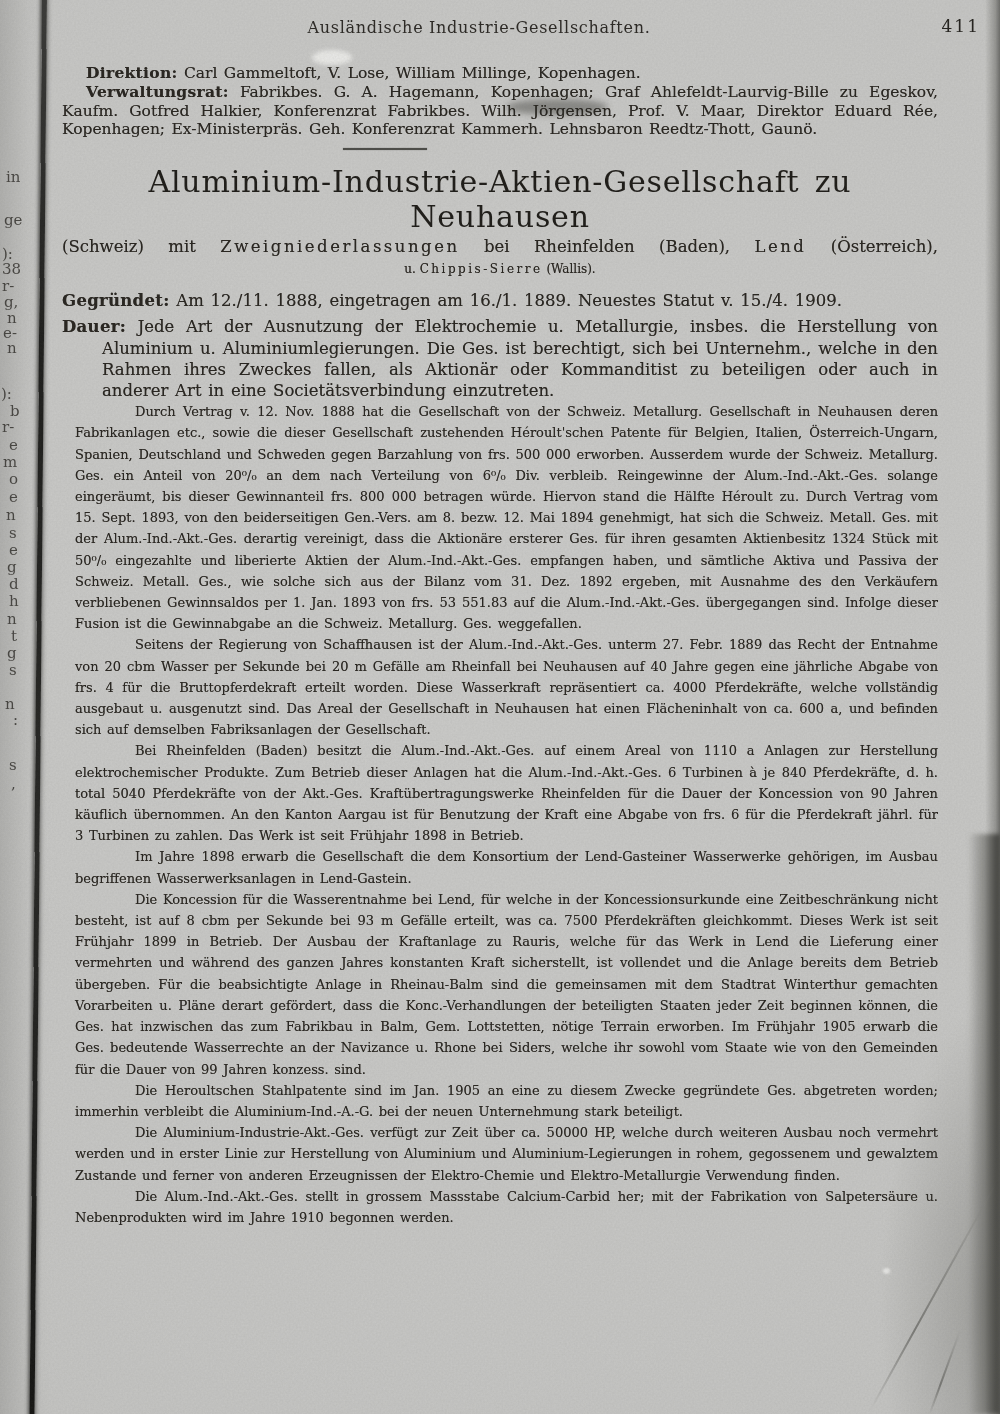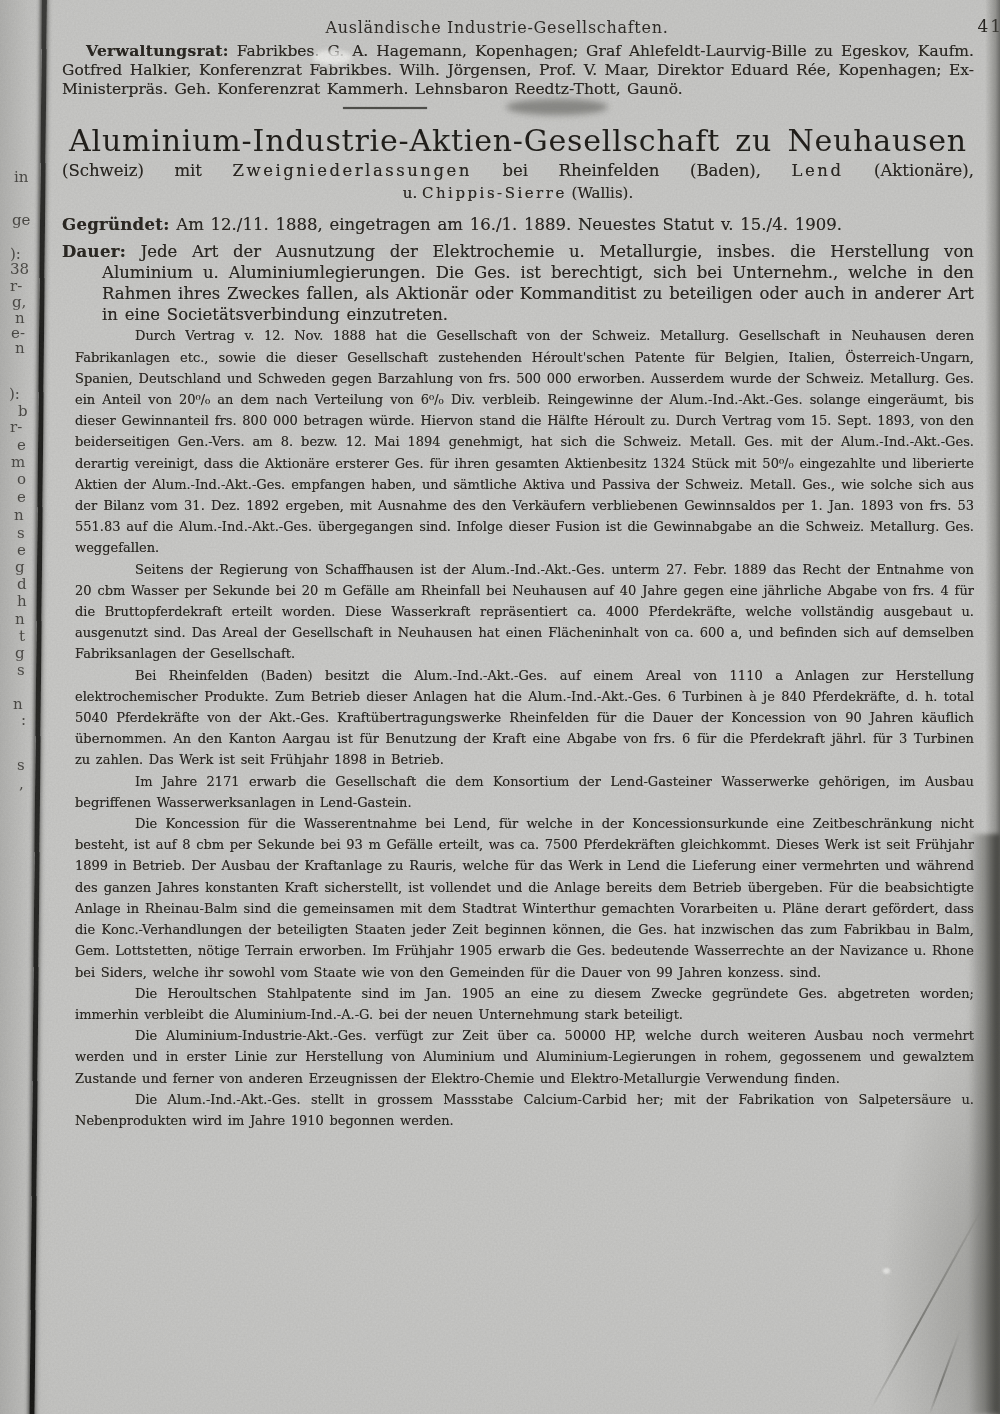--- a/index.html
+++ b/index.html
@@ -28,37 +28,37 @@
   .scratch.s1 { width:258px; left:804px; top:1296px; transform:rotate(-61deg); }
   .scratch.s2 { width:90px;  left:900px; top:1371px; transform:rotate(-70deg); }
   .smudge-dark  { position:absolute; left:506px; top:99px;  width:102px; height:16px;
     background:rgba(35,33,30,.38); border-radius:50%; filter:blur(3px); }
   .smudge-light { position:absolute; left:312px; top:50px;  width:40px;  height:15px;
     background:rgba(242,242,240,.8); border-radius:50%; filter:blur(2px); }
   .speck { position:absolute; left:883px; top:1268px; width:7px; height:6px;
     background:#eaeae8; border-radius:50%; filter:blur(1px); }
   .noise { position:absolute; inset:0; width:100%; height:100%; opacity:.5; pointer-events:none; }
   
-  .frags { position:absolute; left:8px; top:0; width:30px; height:100%; }
+  .frags { position:absolute; left:0; top:0; width:30px; height:100%; }
   .frag  { position:absolute; font-size:15px; color:#34322e; opacity:.85; line-height:1; }
   
-  .content { position:absolute; left:0; top:0; width:1000px; height:1396px; padding:18px 26px 0 62px; }
+  .content { position:absolute; left:0; top:0; width:1000px; height:1396px; padding:18px 62px 0 62px; }
   .page-header { position:relative; text-align:center; padding-right:42px; height:24px; }
   .running-title { display:inline-block; font-size:16px; letter-spacing:.7px; color:#2b2824; }
   .page-number { position:absolute; right:-42px; top:-2px; font-size:17px; letter-spacing:2px; color:#23211d; }
   .top-para { margin:0; text-align:justify; text-indent:24px;
     font-size:15.5px; line-height:18.8px; word-spacing:1.5px; }
   .top-para.first { margin-top:22px; }
   .lbl { font-weight:bold; letter-spacing:.3px; }
   .divider { width:84px; height:2px; background:#4c4c48; box-shadow:0 0 1px #4c4c48;
     margin:9px 0 0 281px; }
   .article-title { margin:14px 0 2px 0; text-align:center; font-size:30px; font-weight:normal;
     letter-spacing:.8px; word-spacing:5px; color:#1d1b17; }
   .subtitle { margin:2px 0 0 0; font-size:16.5px; line-height:22px; text-align:justify; text-align-last:justify; }
-  .subtitle-l2 { margin:0 0 10px 0; font-size:15px; line-height:22px; text-align:center; }
+  .subtitle-l2 { margin:0 0 10px 0; font-size:12px; line-height:22px; text-align:center; }
   .sperr { letter-spacing:2.5px; }
   .hang-para { margin:5px 0 0 40px; text-indent:-40px; text-align:justify;
     font-size:16.5px; line-height:21.2px; word-spacing:1.5px; }
   .body-para { margin:0 0 0 13px; text-indent:60px; text-align:justify;
     font-size:13px; line-height:21.2px; word-spacing:1.5px; }
   .article-body p { text-shadow:0 0 .4px rgba(45,40,34,.55); }
   .top-para, .hang-para, .subtitle, .subtitle-l2 { text-shadow:0 0 .4px rgba(45,40,34,.55); }
 </style>
 </head>
 <body>
@@ -99,39 +99,40 @@
       <span class="frag" style="top: 758px; left: 9px;">s</span>
       <span class="frag" style="top: 777px; left: 11px;">,</span>
     </div>
 
   <div class="content">
     <div class="page-header">
       <span class="running-title">Ausländische Industrie-Gesellschaften.</span>
       <span class="page-number">411</span>
     </div>
 
+    <p class="top-para first"><span class="lbl">Direktion:</span><span> Carl Gammeltoft, V. Lose, William Millinge, Kopenhagen.</span></p>
 
     <p class="top-para"><span class="lbl">Verwaltungsrat:</span><span> Fabrikbes. G. A. Hagemann, Kopenhagen; Graf Ahlefeldt-Laurvig-Bille zu Egeskov, Kaufm. Gotfred Halkier, Konferenzrat Fabrikbes. Wilh. Jörgensen, Prof. V. Maar, Direktor Eduard Rée, Kopenhagen; Ex-Ministerpräs. Geh. Konferenzrat Kammerh. Lehnsbaron Reedtz-Thott, Gaunö.</span></p>
 
     <div class="divider"></div>
 
     <h1 class="article-title">Aluminium-Industrie-Aktien-Gesellschaft zu Neuhausen</h1>
 
-    <p class="subtitle"><span>(Schweiz) mit </span><span class="sperr">Zweigniederlassungen</span><span> bei Rheinfelden (Baden), </span><span class="sperr">Lend</span><span> (Aktionäre),</span></p>
+    <p class="subtitle"><span>(Schweiz) mit </span><span class="sperr">Zweigniederlassungen</span><span> bei Rheinfelden (Baden), </span><span class="sperr">Lend</span><span> (Österreich),</span></p>
     <p class="subtitle-l2"><span>u. </span><span class="sperr">Chippis-Sierre</span><span> (Wallis).</span></p>
 
     <p class="hang-para"><span class="lbl">Gegründet:</span><span> Am 12./11. 1888, eingetragen am 16./1. 1889.  Neuestes Statut v. 15./4. 1909.</span></p>
 
     <p class="hang-para"><span class="lbl">Dauer:</span><span> Jede Art der Ausnutzung der Elektrochemie u. Metallurgie, insbes. die Herstellung von Aluminium u. Aluminiumlegierungen. Die Ges. ist berechtigt, sich bei Unternehm., welche in den Rahmen ihres Zweckes fallen, als Aktionär oder Kommanditist zu beteiligen oder auch in anderer Art in eine Societätsverbindung einzutreten.</span></p>
 
     <div class="article-body" id="paragraphs">
         <p class="body-para">Durch Vertrag v. 12. Nov. 1888 hat die Gesellschaft von der Schweiz. Metallurg. Gesellschaft in Neuhausen deren Fabrikanlagen etc., sowie die dieser Gesellschaft zustehenden Héroult'schen Patente für Belgien, Italien, Österreich-Ungarn, Spanien, Deutschland und Schweden gegen Barzahlung von frs. 500 000 erworben.  Ausserdem wurde der Schweiz. Metallurg. Ges. ein Anteil von 20⁰/₀ an dem nach Verteilung von 6⁰/₀ Div. verbleib. Reingewinne der Alum.-Ind.-Akt.-Ges. solange eingeräumt, bis dieser Gewinnanteil frs. 800 000 betragen würde.  Hiervon stand die Hälfte Héroult zu. Durch Vertrag vom 15. Sept. 1893, von den beiderseitigen Gen.-Vers. am 8. bezw. 12. Mai 1894 genehmigt, hat sich die Schweiz. Metall. Ges. mit der Alum.-Ind.-Akt.-Ges. derartig vereinigt, dass die Aktionäre ersterer Ges. für ihren gesamten Aktienbesitz 1324 Stück mit 50⁰/₀ eingezahlte und liberierte Aktien der Alum.-Ind.-Akt.-Ges. empfangen haben, und sämtliche Aktiva und Passiva der Schweiz. Metall. Ges., wie solche sich aus der Bilanz vom 31. Dez. 1892 ergeben, mit Ausnahme des den Verkäufern verbliebenen Gewinnsaldos per 1. Jan. 1893 von frs. 53 551.83 auf die Alum.-Ind.-Akt.-Ges. übergegangen sind.  Infolge dieser Fusion ist die Gewinnabgabe an die Schweiz. Metallurg. Ges. weggefallen.</p>
         <p class="body-para">Seitens der Regierung von Schaffhausen ist der Alum.-Ind.-Akt.-Ges. unterm 27. Febr. 1889 das Recht der Entnahme von 20 cbm Wasser per Sekunde bei 20 m Gefälle am Rheinfall bei Neuhausen auf 40 Jahre gegen eine jährliche Abgabe von frs. 4 für die Bruttopferdekraft erteilt worden.  Diese Wasserkraft repräsentiert ca. 4000 Pferdekräfte, welche vollständig ausgebaut u. ausgenutzt sind.  Das Areal der Gesellschaft in Neuhausen hat einen Flächeninhalt von ca. 600 a, und befinden sich auf demselben Fabriksanlagen der Gesellschaft.</p>
         <p class="body-para">Bei Rheinfelden (Baden) besitzt die Alum.-Ind.-Akt.-Ges. auf einem Areal von 1110 a Anlagen zur Herstellung elektrochemischer Produkte.  Zum Betrieb dieser Anlagen hat die Alum.-Ind.-Akt.-Ges. 6 Turbinen à je 840 Pferdekräfte, d. h. total 5040 Pferdekräfte von der Akt.-Ges. Kraftübertragungswerke Rheinfelden für die Dauer der Koncession von 90 Jahren käuflich übernommen.  An den Kanton Aargau ist für Benutzung der Kraft eine Abgabe von frs. 6 für die Pferdekraft jährl. für 3 Turbinen zu zahlen. Das Werk ist seit Frühjahr 1898 in Betrieb.</p>
-        <p class="body-para">Im Jahre 2171 erwarb die Gesellschaft die dem Konsortium der Lend-Gasteiner Wasserwerke gehörigen, im Ausbau begriffenen Wasserwerksanlagen in Lend-Gastein.</p>
+        <p class="body-para">Im Jahre 1898 erwarb die Gesellschaft die dem Konsortium der Lend-Gasteiner Wasserwerke gehörigen, im Ausbau begriffenen Wasserwerksanlagen in Lend-Gastein.</p>
         <p class="body-para">Die Koncession für die Wasserentnahme bei Lend, für welche in der Koncessionsurkunde eine Zeitbeschränkung nicht besteht, ist auf 8 cbm per Sekunde bei 93 m Gefälle erteilt, was ca. 7500 Pferdekräften gleichkommt.  Dieses Werk ist seit Frühjahr 1899 in Betrieb.  Der Ausbau der Kraftanlage zu Rauris, welche für das Werk in Lend die Lieferung einer vermehrten und während des ganzen Jahres konstanten Kraft sicherstellt, ist vollendet und die Anlage bereits dem Betrieb übergeben.  Für die beabsichtigte Anlage in Rheinau-Balm sind die gemeinsamen mit dem Stadtrat Winterthur gemachten Vorarbeiten u. Pläne derart gefördert, dass die Konc.-Verhandlungen der beteiligten Staaten jeder Zeit beginnen können, die Ges. hat inzwischen das zum Fabrikbau in Balm, Gem. Lottstetten, nötige Terrain erworben.  Im Frühjahr 1905 erwarb die Ges. bedeutende Wasserrechte an der Navizance u. Rhone bei Siders, welche ihr sowohl vom Staate wie von den Gemeinden für die Dauer von 99 Jahren konzess. sind.</p>
         <p class="body-para">Die Heroultschen Stahlpatente sind im Jan. 1905 an eine zu diesem Zwecke gegründete Ges. abgetreten worden; immerhin verbleibt die Aluminium-Ind.-A.-G. bei der neuen Unternehmung stark beteiligt.</p>
         <p class="body-para">Die Aluminium-Industrie-Akt.-Ges. verfügt zur Zeit über ca. 50000 HP, welche durch weiteren Ausbau noch vermehrt werden und in erster Linie zur Herstellung von Aluminium und Aluminium-Legierungen in rohem, gegossenem und gewalztem Zustande und ferner von anderen Erzeugnissen der Elektro-Chemie und Elektro-Metallurgie Verwendung finden.</p>
         <p class="body-para">Die Alum.-Ind.-Akt.-Ges. stellt in grossem Massstabe Calcium-Carbid her; mit der Fabrikation von Salpetersäure u. Nebenprodukten wird im Jahre 1910 begonnen werden.</p>
       </div>
   </div>
 
   <div class="smudge-dark"></div>
   <div class="smudge-light"></div>
   <div class="speck"></div>

